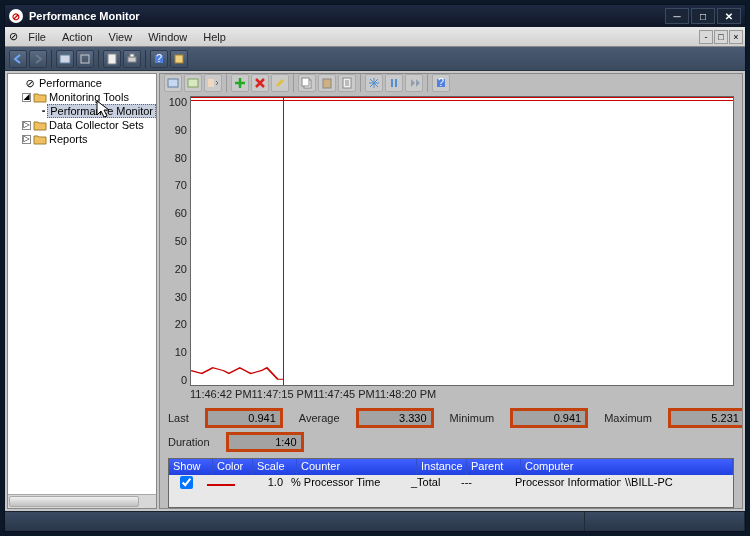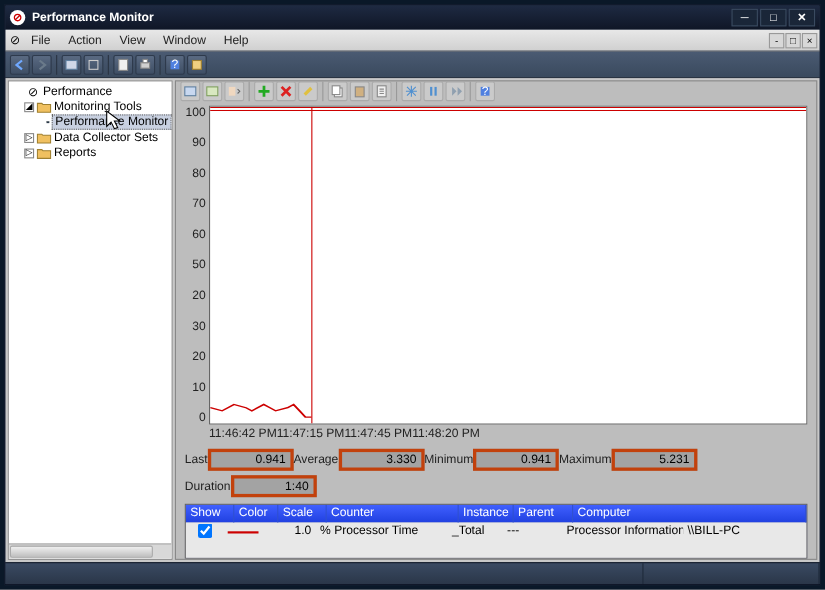--- a/index.html
+++ b/index.html
@@ -30,21 +30,21 @@
 .main{flex:1;background:#bdbdbd;margin:2px 2px 2px 0;border:1px solid #888;display:flex;flex-direction:column;overflow:hidden}
 .toolbar2{height:24px;display:flex;align-items:center;padding:0 4px;gap:2px}
 .toolbar2 .tbtn{background:#cacaca;border:1px solid #aaa}
 .chartwrap{display:flex;padding:4px 8px 0 4px}
 .yaxis{width:26px;display:flex;flex-direction:column;justify-content:space-between;text-align:right;padding-right:3px;color:#222;font-size:10px}
 .plot{flex:1;height:290px;background:#fff;border:1px solid #666;position:relative;overflow:hidden}
 .plot .hatch{position:absolute;top:0;left:0;right:0;height:4px;background:repeating-linear-gradient(0deg,#c00 0 1px,transparent 1px 3px)}
 .plot .cursor{position:absolute;top:0;bottom:0;width:1px;background:#c00}
 .plot svg{position:absolute;left:0;right:0;bottom:0;width:100%;height:100%}
 .xaxis{display:flex;padding:2px 8px 4px 30px;color:#222;font-size:10px}
-.stats{display:flex;padding:4px 8px;gap:0;align-items:center}
+.stats{display:flex;padding:4px 8px;gap:16px;align-items:center}
 .stats .lab{color:#222}
 .stats .val{background:#a3a3a3;border:3px solid #c2410c;padding:1px 4px;text-align:right;min-width:78px}
 .grid{margin:2px 8px 0 8px;border:1px solid #666;background:#aab}
 .ghead{display:flex;background:linear-gradient(#4060ff,#2040e0);color:#fff;height:16px;font-size:10px}
 .ghead div{padding:1px 4px;border-right:1px solid #3050d0}
 .grow{display:flex;background:#e8e8e8;height:32px;font-size:10px;}
 .grow div{padding:1px 4px;overflow:hidden;white-space:nowrap}
 .scroll{height:16px;background:#d0d0d0;border:1px solid #999;margin:0 8px 2px 8px;position:relative}
 .scroll .thumb{position:absolute;top:1px;bottom:1px;left:1px;width:92%;background:linear-gradient(#f0f0f0,#c8c8c8);border:1px solid #aaa;border-radius:2px}
 .status{height:20px;background:linear-gradient(#3a4a62,#2a3648);border-top:1px solid #1a2230;display:flex}

